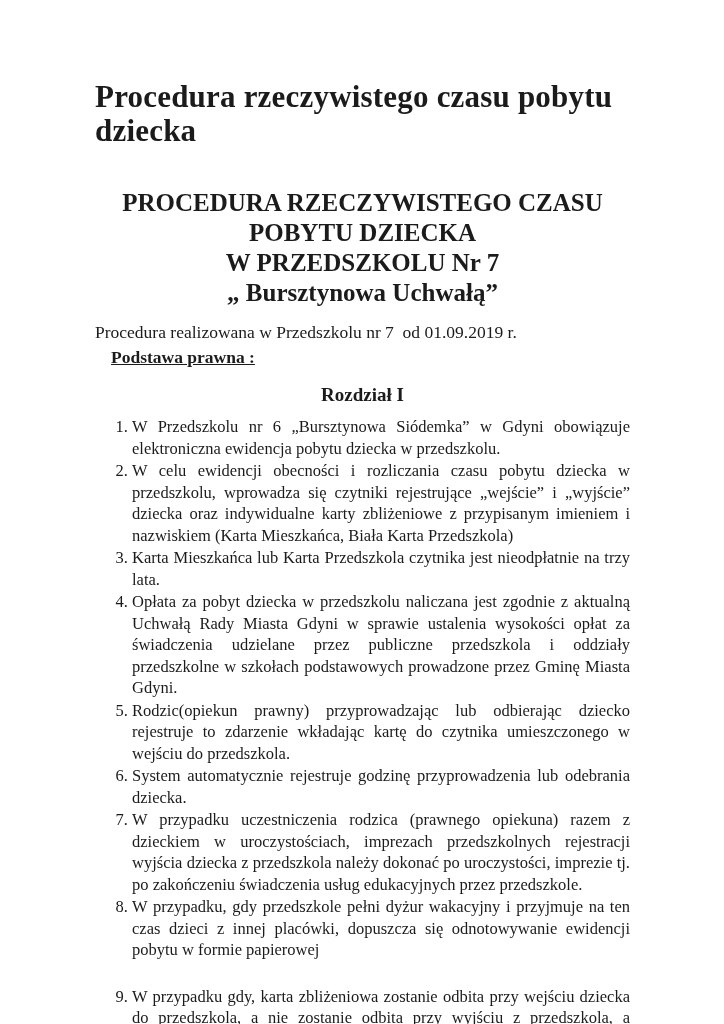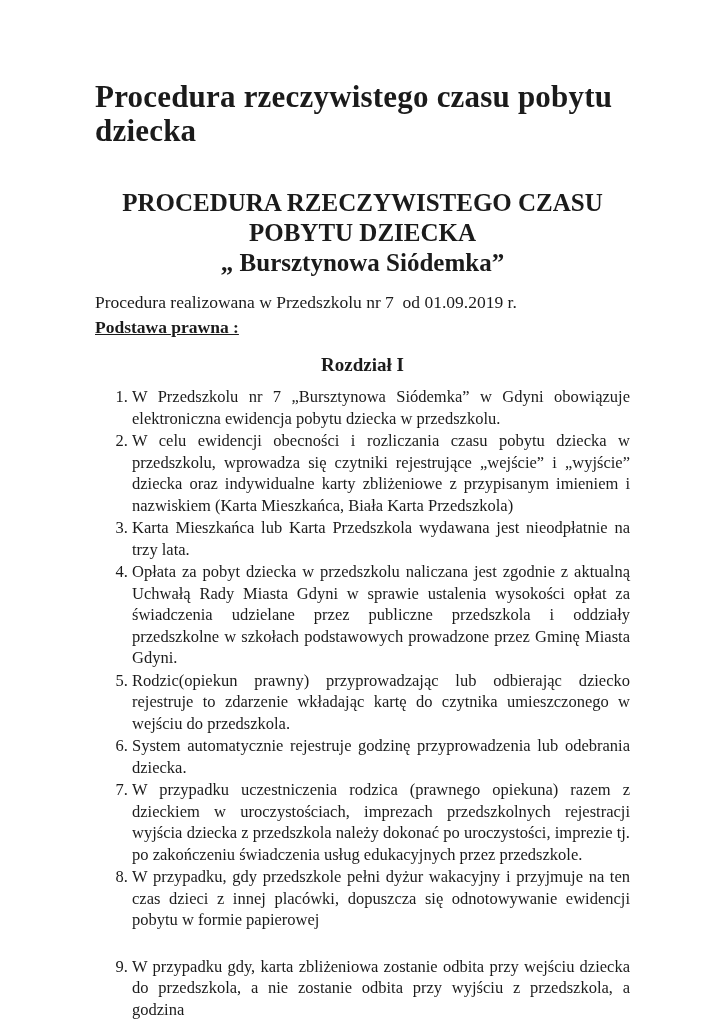--- a/index.html
+++ b/index.html
@@ -42,21 +42,21 @@
     font-size: 17.5px;
     line-height: 22px;
     margin: 4px 0 3px 0;
     text-align: left;
   }
   .legal-basis {
     font-size: 17.5px;
     font-weight: 700;
     text-decoration: underline;
     line-height: 22px;
-    margin: 0 0 0 0;
+    margin: 0 0 0 16px;
   }
   .chapter-heading {
     font-size: 19px;
     font-weight: 700;
     text-align: center;
     line-height: 24px;
     margin: 15px 0 9px 0;
   }
   ol.procedure-list {
     margin: 0;
@@ -75,33 +75,34 @@
 </style>
 </head>
 <body>
 
 <div class="page">
 
   <h1 class="doc-title">Procedura rzeczywistego czasu pobytu dziecka</h1>
 
   <div class="heading-block">
     <p class="heading-line">PROCEDURA RZECZYWISTEGO CZASU POBYTU DZIECKA</p>
-    <p class="heading-line">„ Bursztynowa Siódemka”</p>
+    <p class="heading-line">W PRZEDSZKOLU Nr 7</p>
+    <p class="heading-line">„ Bursztynowa Uchwałą”</p>
   </div>
 
   <p class="realization-note">Procedura realizowana w Przedszkolu nr 7&nbsp; od 01.09.2019 r.</p>
 
   <p class="legal-basis">Podstawa prawna :</p>
 
   <h2 class="chapter-heading">Rozdział I</h2>
 
   <ol class="procedure-list">
-    <li>W Przedszkolu nr 7 „Bursztynowa Siódemka” w Gdyni obowiązuje elektroniczna ewidencja pobytu dziecka w przedszkolu.</li>
+    <li>W Przedszkolu nr 6 „Bursztynowa Siódemka” w Gdyni obowiązuje elektroniczna ewidencja pobytu dziecka w przedszkolu.</li>
     <li>W celu ewidencji obecności i rozliczania czasu pobytu dziecka w przedszkolu, wprowadza się czytniki rejestrujące „wejście” i „wyjście” dziecka oraz indywidualne karty zbliżeniowe z przypisanym imieniem i nazwiskiem (Karta Mieszkańca, Biała Karta Przedszkola)</li>
-    <li>Karta Mieszkańca lub Karta Przedszkola wydawana jest nieodpłatnie na trzy lata.</li>
+    <li>Karta Mieszkańca lub Karta Przedszkola czytnika jest nieodpłatnie na trzy lata.</li>
     <li>Opłata za pobyt dziecka w przedszkolu naliczana jest zgodnie z aktualną Uchwałą Rady Miasta Gdyni w sprawie ustalenia wysokości opłat za świadczenia udzielane przez publiczne przedszkola i oddziały przedszkolne w szkołach podstawowych prowadzone przez Gminę Miasta Gdyni.</li>
     <li>Rodzic(opiekun prawny) przyprowadzając lub odbierając dziecko rejestruje to zdarzenie wkładając kartę do czytnika umieszczonego w wejściu do przedszkola.</li>
     <li>System automatycznie rejestruje godzinę przyprowadzenia lub odebrania dziecka.</li>
     <li>W przypadku uczestniczenia rodzica (prawnego opiekuna) razem z dzieckiem w uroczystościach, imprezach przedszkolnych rejestracji wyjścia dziecka z przedszkola należy dokonać po uroczystości, imprezie tj. po zakończeniu świadczenia usług edukacyjnych przez przedszkole.</li>
     <li>W przypadku, gdy przedszkole pełni dyżur wakacyjny i przyjmuje na ten czas dzieci z innej placówki, dopuszcza się odnotowywanie ewidencji pobytu w formie papierowej</li>
     <li class="gap-before">W przypadku gdy, karta zbliżeniowa zostanie odbita przy wejściu dziecka do przedszkola, a nie zostanie odbita przy wyjściu z przedszkola, a godzina</li>
   </ol>
 
 </div>
 

